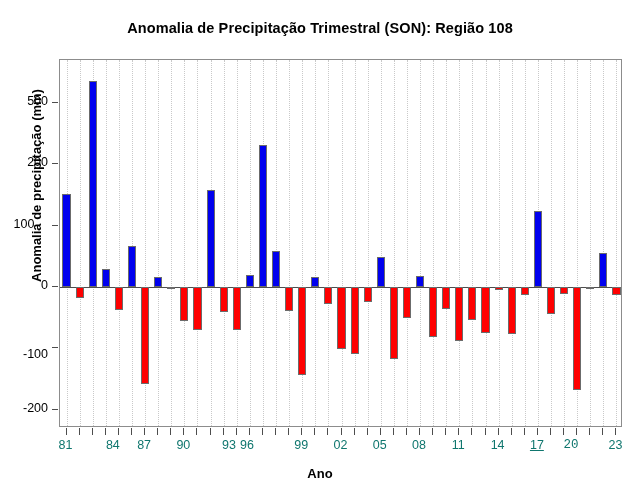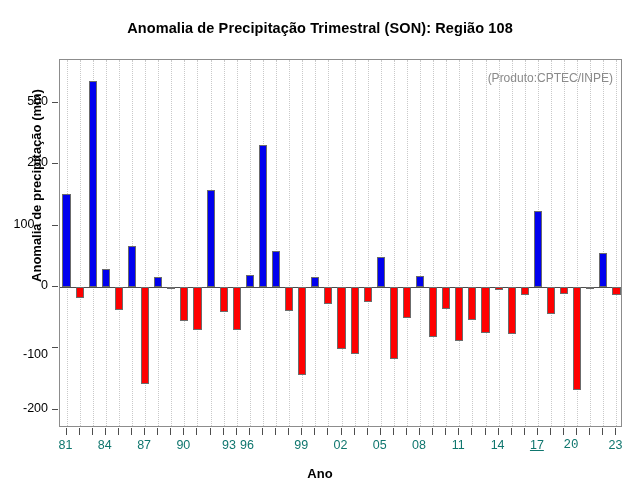--- a/index.html
+++ b/index.html
@@ -216,21 +216,20 @@
           <div class="bar" style="left: 447.65px; width: 8.11767px; top: 226.933px; height: 47.2267px; background: rgb(254, 0, 0);"></div>
           <div class="bar" style="left: 460.743px; width: 8.11767px; top: 226.933px; height: 7.97333px; background: rgb(254, 0, 0);"></div>
           <div class="bar" style="left: 473.837px; width: 8.11767px; top: 150.88px; height: 76.0533px; background: rgb(0, 0, 238);"></div>
           <div class="bar" style="left: 486.93px; width: 8.11767px; top: 226.933px; height: 26.9867px; background: rgb(254, 0, 0);"></div>
           <div class="bar" style="left: 500.023px; width: 8.11767px; top: 226.933px; height: 6.74667px; background: rgb(254, 0, 0);"></div>
           <div class="bar" style="left: 513.116px; width: 8.11767px; top: 226.933px; height: 103.04px; background: rgb(254, 0, 0);"></div>
           <div class="bar" style="left: 526.209px; width: 8.11767px; top: 226.933px; height: 1.84px; background: rgb(254, 0, 0);"></div>
           <div class="bar" style="left: 539.302px; width: 8.11767px; top: 193.2px; height: 33.7333px; background: rgb(0, 0, 238);"></div>
           <div class="bar" style="left: 552.395px; width: 8.11767px; top: 226.933px; height: 7.97333px; background: rgb(254, 0, 0);"></div>
         </div>
-      <div id="product-note">(Produto:CPTEC/INPE)</div>
     </div>
     <div id="y-axis">
         <div class="ytick-line" style="top: 101.933px;"></div>
         <div class="ytick-label" style="top: 93.9333px; left: 0px; width: 48px;">500</div>
         <div class="ytick-line" style="top: 163.267px;"></div>
         <div class="ytick-label" style="top: 155.267px; left: 0px; width: 48px;">200</div>
         <div class="ytick-line" style="top: 224.6px;"></div>
         <div class="ytick-label" style="top: 216.6px; left: 0px; width: 48px; text-align: center;">100</div>
         <div class="ytick-line" style="top: 285.933px;"></div>
         <div class="ytick-label" style="top: 277.933px; left: 0px; width: 48px;">0</div>
@@ -238,21 +237,21 @@
         <div class="ytick-label" style="top: 339.267px; left: 0px; width: 48px; margin-top: 8px;">-100</div>
         <div class="ytick-line" style="top: 408.6px;"></div>
         <div class="ytick-label" style="top: 400.6px; left: 0px; width: 48px;">-200</div>
       </div>
     <div id="x-axis">
         <div class="xtick-line" style="left: 65.5465px;"></div>
         <div class="xtick-label" style="left: 65.5465px;">81</div>
         <div class="xtick-line" style="left: 78.6395px;"></div>
         <div class="xtick-line" style="left: 91.7326px;"></div>
         <div class="xtick-line" style="left: 104.826px;"></div>
-        <div class="xtick-label" style="left: 104.826px;">84</div>
+        <div class="xtick-label" style="left: 104.826px; text-align: right;">84</div>
         <div class="xtick-line" style="left: 117.919px;"></div>
         <div class="xtick-line" style="left: 131.012px;"></div>
         <div class="xtick-line" style="left: 144.105px;"></div>
         <div class="xtick-label" style="left: 144.105px;">87</div>
         <div class="xtick-line" style="left: 157.198px;"></div>
         <div class="xtick-line" style="left: 170.291px;"></div>
         <div class="xtick-line" style="left: 183.384px;"></div>
         <div class="xtick-label" style="left: 183.384px;">90</div>
         <div class="xtick-line" style="left: 196.477px;"></div>
         <div class="xtick-line" style="left: 209.57px;"></div>

